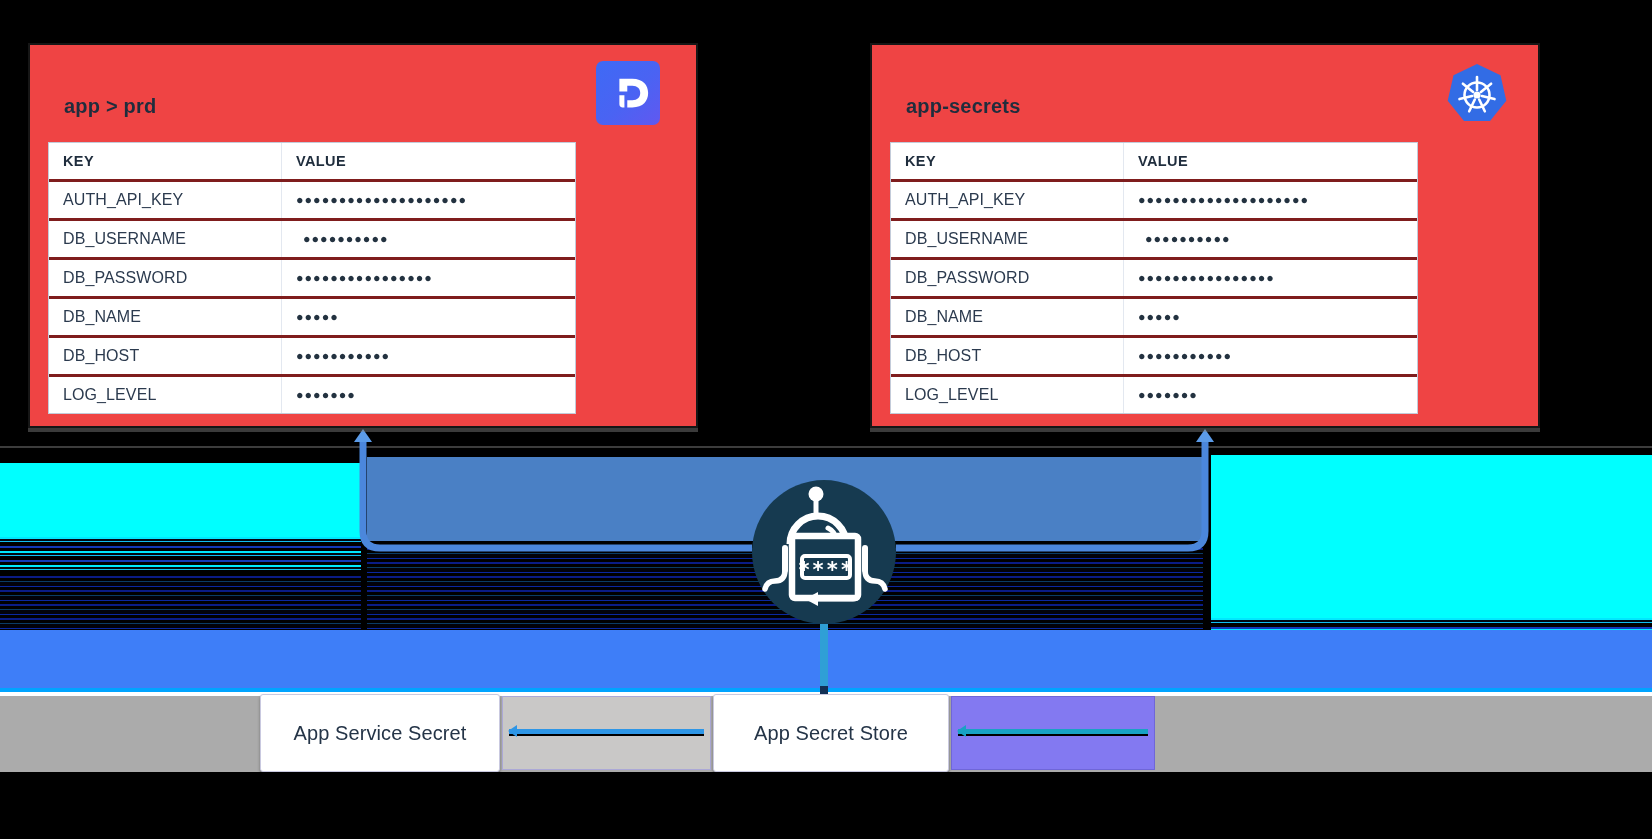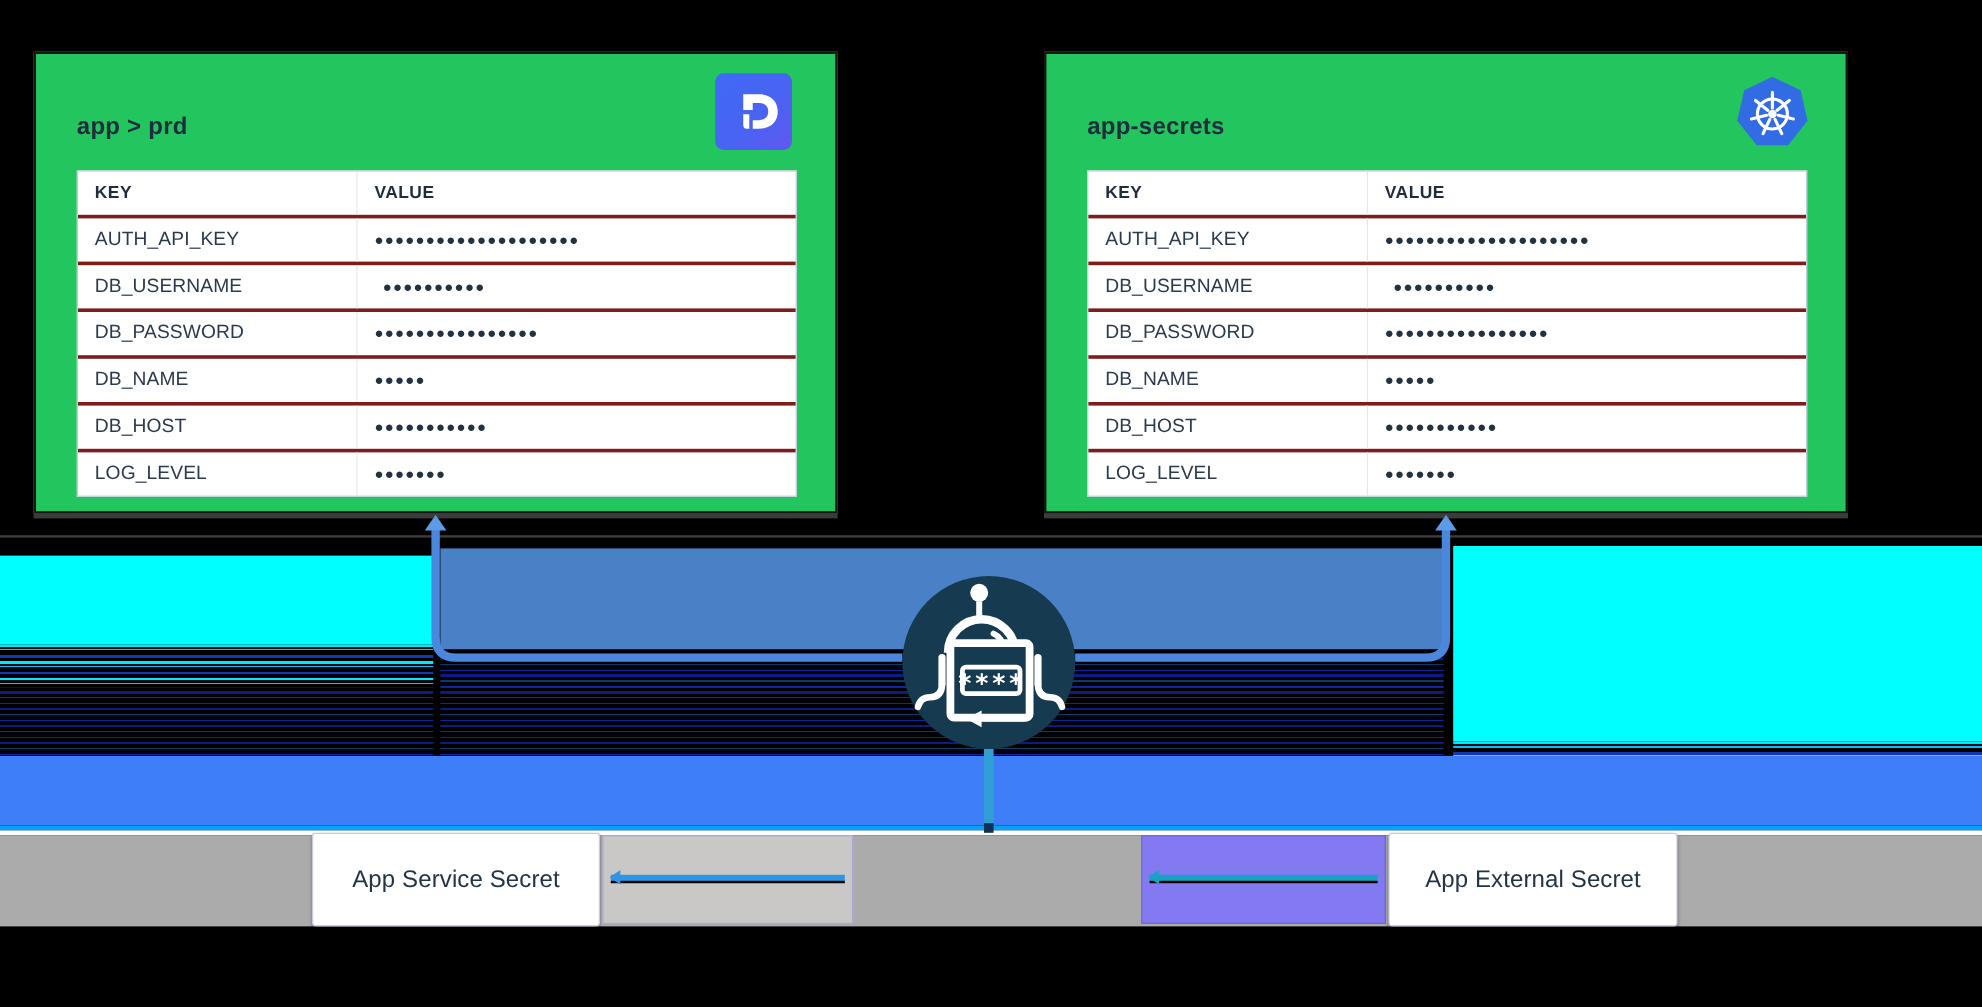--- a/index.html
+++ b/index.html
@@ -2,38 +2,38 @@
 <html><head>
 <meta charset="utf-8">
 <style>
   html,body{margin:0;padding:0;background:#000;}
   #stage{
     position:relative;width:1652px;height:839px;background:#000;overflow:hidden;
     font-family:"Liberation Sans","DejaVu Sans",sans-serif;
   }
   
   .panel{
-    position:absolute;top:43px;width:670px;height:385px;background:#22c55e;
+    position:absolute;top:43px;width:670px;height:385px;background:#ef4444;
     border:2px solid #161616;box-sizing:border-box;
     box-shadow:0 4px 0 rgba(130,130,130,.45);
   }
   .panel.left{left:28px;}
   .panel.right{left:870px;}
   .panel-title{
     position:absolute;left:34px;top:50px;font-size:20px;font-weight:bold;
     color:#1F2D3D;letter-spacing:.2px;
   }
   .logo{position:absolute;top:16px;}
   .logo.doppler{right:36px;width:64px;height:64px;border-radius:7px;
     background:linear-gradient(135deg,#3E6AF5 0%,#4A63F3 55%,#6158F0 100%);
     display:flex;align-items:center;justify-content:center;}
   .logo.k8s{right:28px;width:66px;height:66px;}
   
   .stable{
-    position:absolute;left:34px;top:97px;width:600px;
+    position:absolute;left:18px;top:97px;width:528px;
     border:1px solid #C3CBD9;box-sizing:border-box;background:#fff;
   }
   .trow{display:flex;height:36px;align-items:center;border-top:3px solid #7f1d1d;}
   .trow.head{border-top:none;}
   .tcell{box-sizing:border-box;padding-left:14px;display:flex;align-items:center;height:100%;}
   .tcell.key{width:233px;border-right:1px solid #E3E8F0;}
   .tcell.val{flex:1;}
   .trow.head .tcell{font-weight:bold;font-size:14.5px;color:#1F2D3D;letter-spacing:.4px;}
   .tcell.key,.keytxt{font-size:16px;color:#2B3A4E;letter-spacing:.1px;}
   .dots{font-size:12.5px;letter-spacing:1px;color:#233240;line-height:1;}
@@ -271,20 +271,20 @@
 </div>
     </div>
   </div>
 
   <div class="bbox b1">App  Service Secret</div>
   <div class="conn c1">
     <div class="conn-line">
       <div class="conn-arrow"></div>
     </div>
   </div>
+  <div class="bbox b2">App Secret Store</div>
   <div class="conn c2">
     <div class="conn-line">
       <div class="conn-arrow"></div>
     </div>
   </div>
-  <div class="bbox b3">App External Secret</div>
 
 </div>
 
 </body></html>

